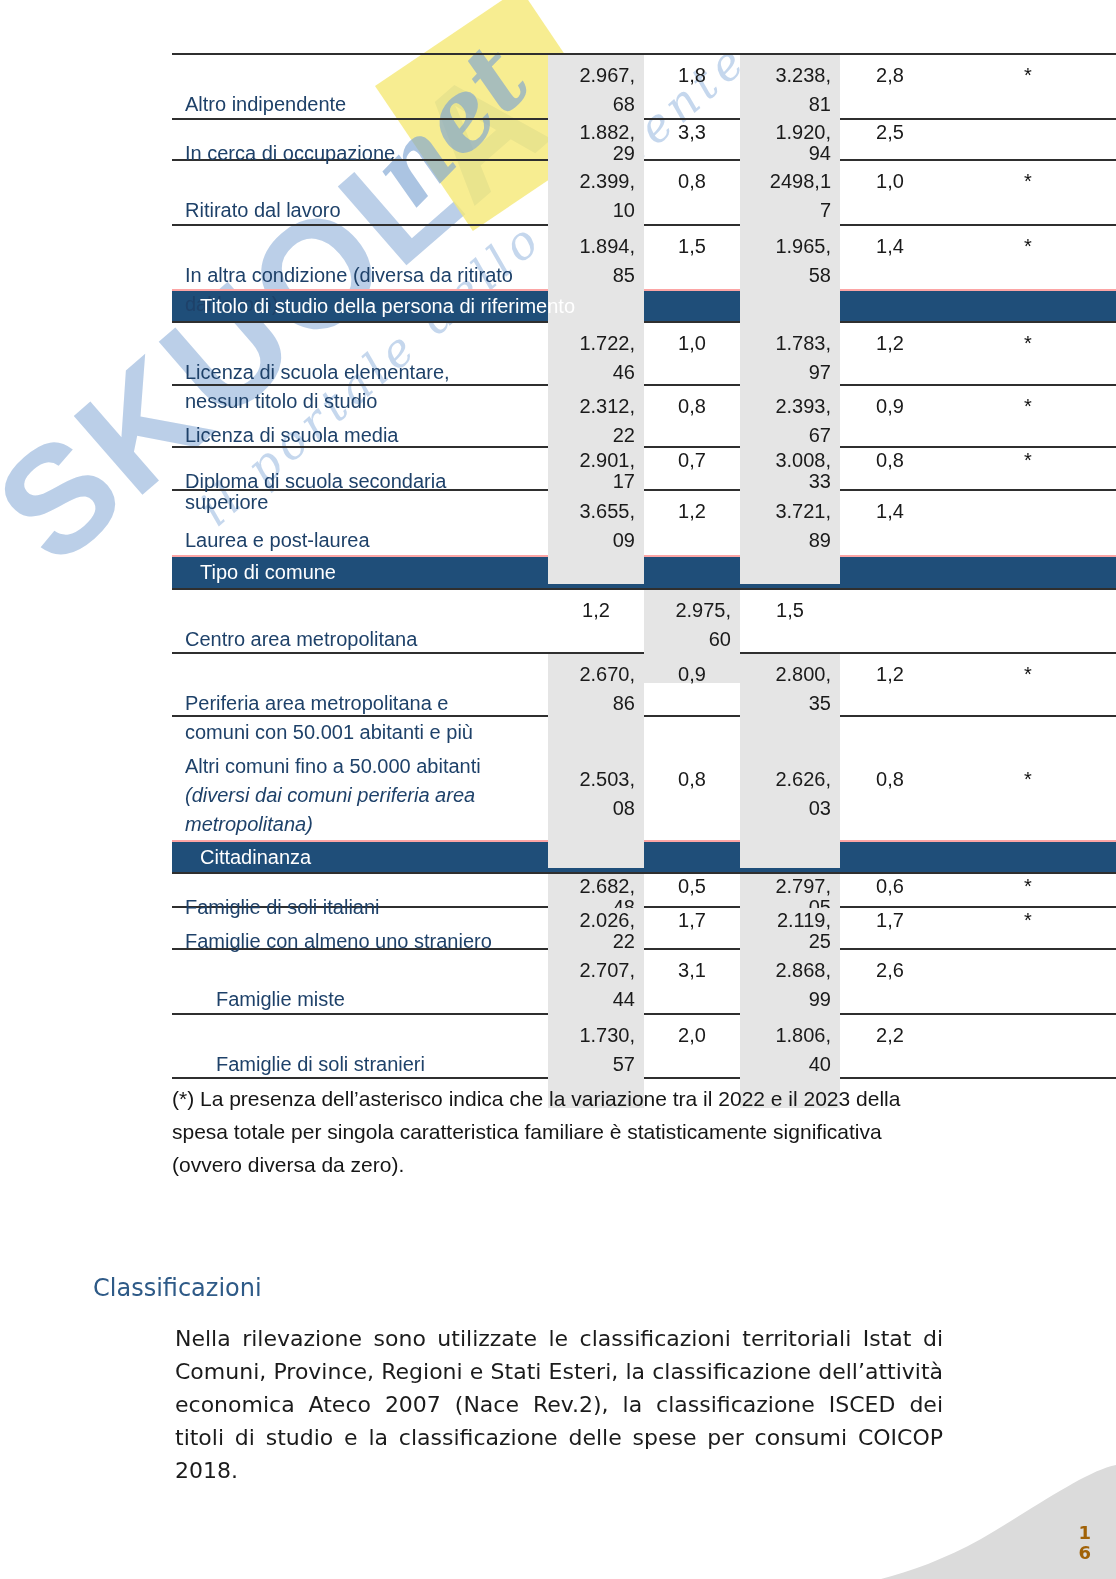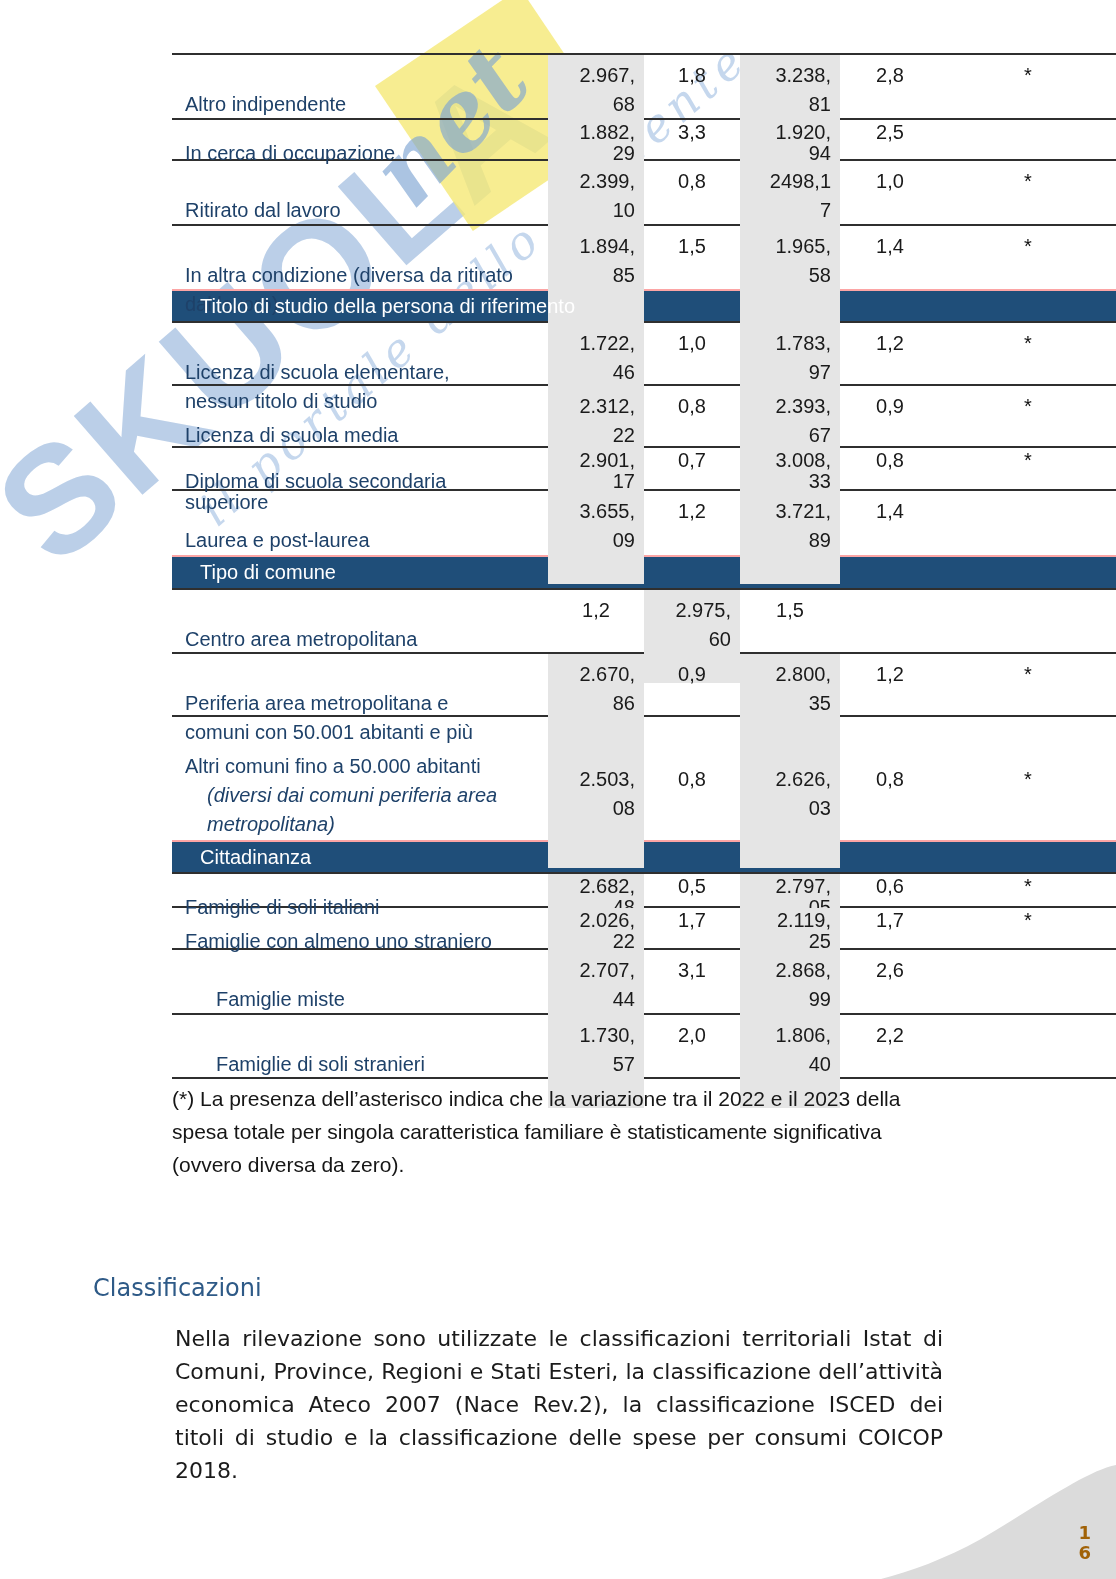--- a/index.html
+++ b/index.html
@@ -20,21 +20,21 @@
     color:rgba(126,164,210,0.65);}
   .wm-tagline{font-family:"DejaVu Serif",serif;font-style:italic;font-size:46px;
     color:rgba(150,183,222,0.55);margin-left:150px;margin-top:2px;letter-spacing:6px;}
   
   .page-table{position:absolute;left:172px;top:53px;width:944px;z-index:1;
     border-bottom:2px solid #2f2f2f;}
   .trow{display:grid;grid-template-columns:376px 96px 96px 100px 100px 1fr;
     border-top:2px solid #2f2f2f;box-sizing:border-box;overflow:visible;}
   .cell{font-size:20px;line-height:29px;padding-top:6px;color:#1a1a1a;}
   .lbl{color:#1e4169;padding-left:13px;padding-right:6px;white-space:pre-line;}
-  .lbl-em{font-style:italic;display:block;white-space:pre-line;margin-left:22px;}
+  .lbl-em{font-style:italic;display:block;white-space:pre-line;}
   .num{background:#e5e5e5;text-align:right;padding-right:9px;box-sizing:border-box;}
   .pct{text-align:center;}
   .star{text-align:center;color:#111;}
   .indent .lbl{padding-left:44px;}
   .tight .cell{line-height:21px;padding-top:2px;}
   .tall .num,.tall .pct,.tall .star{padding-top:48px;}
   .sec{background:#1f4e79;border-top:2px solid #fca5a5;box-sizing:border-box;
     color:#ffffff;font-weight:normal;font-size:20px;display:flex;align-items:center;
     padding-left:28px;}
   

